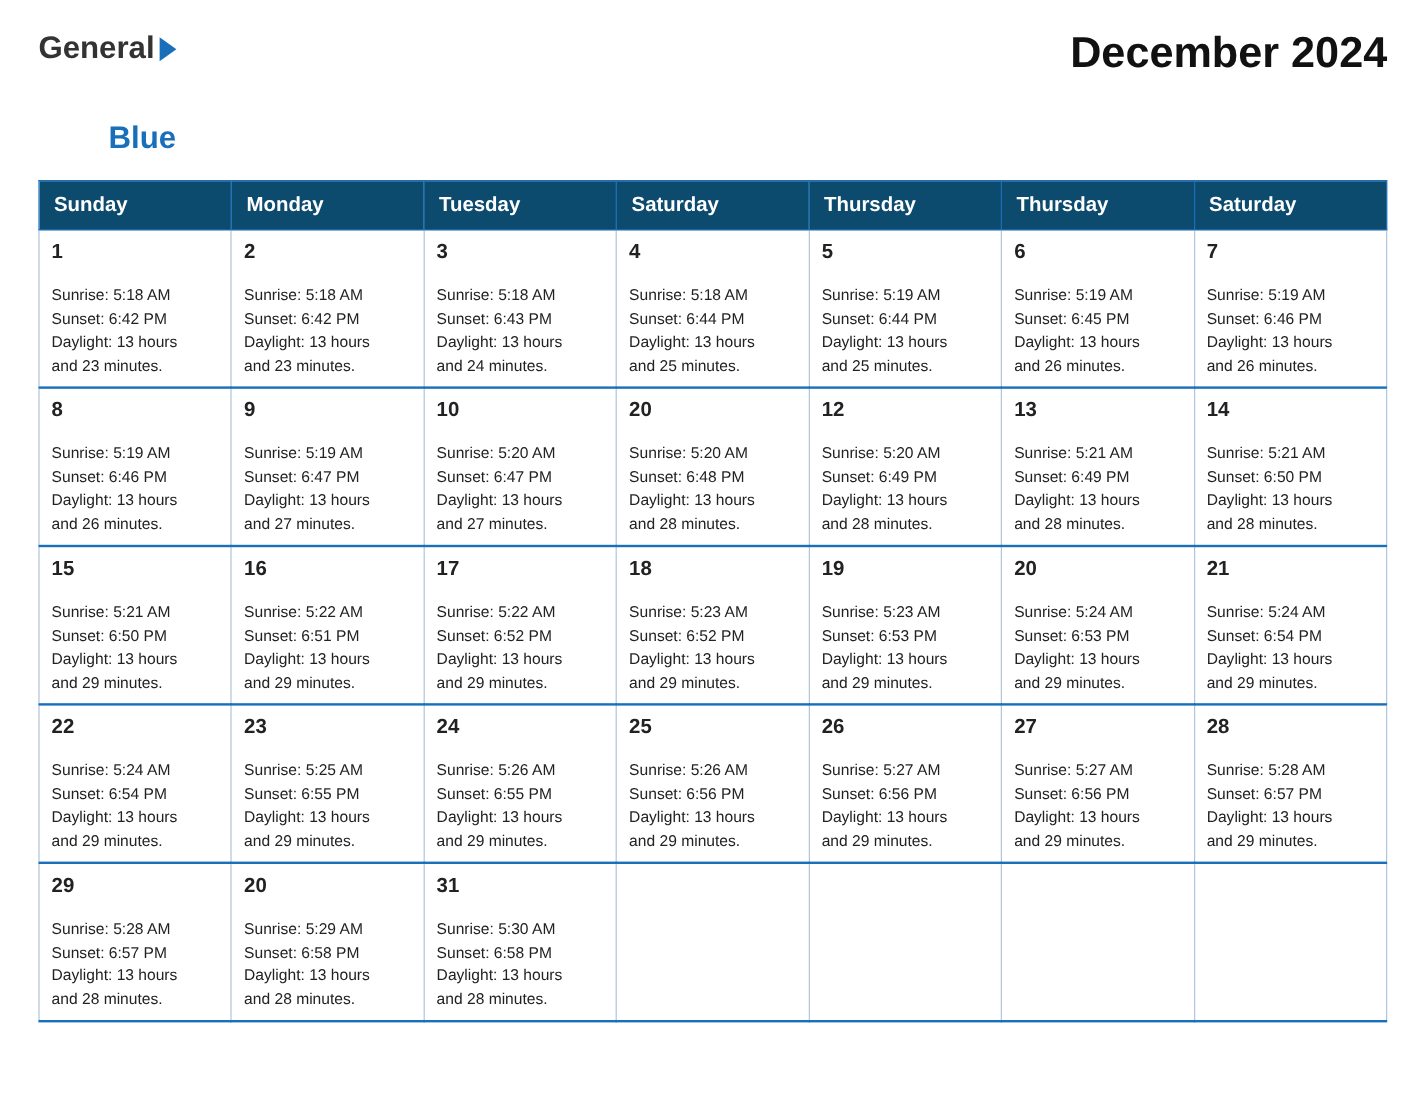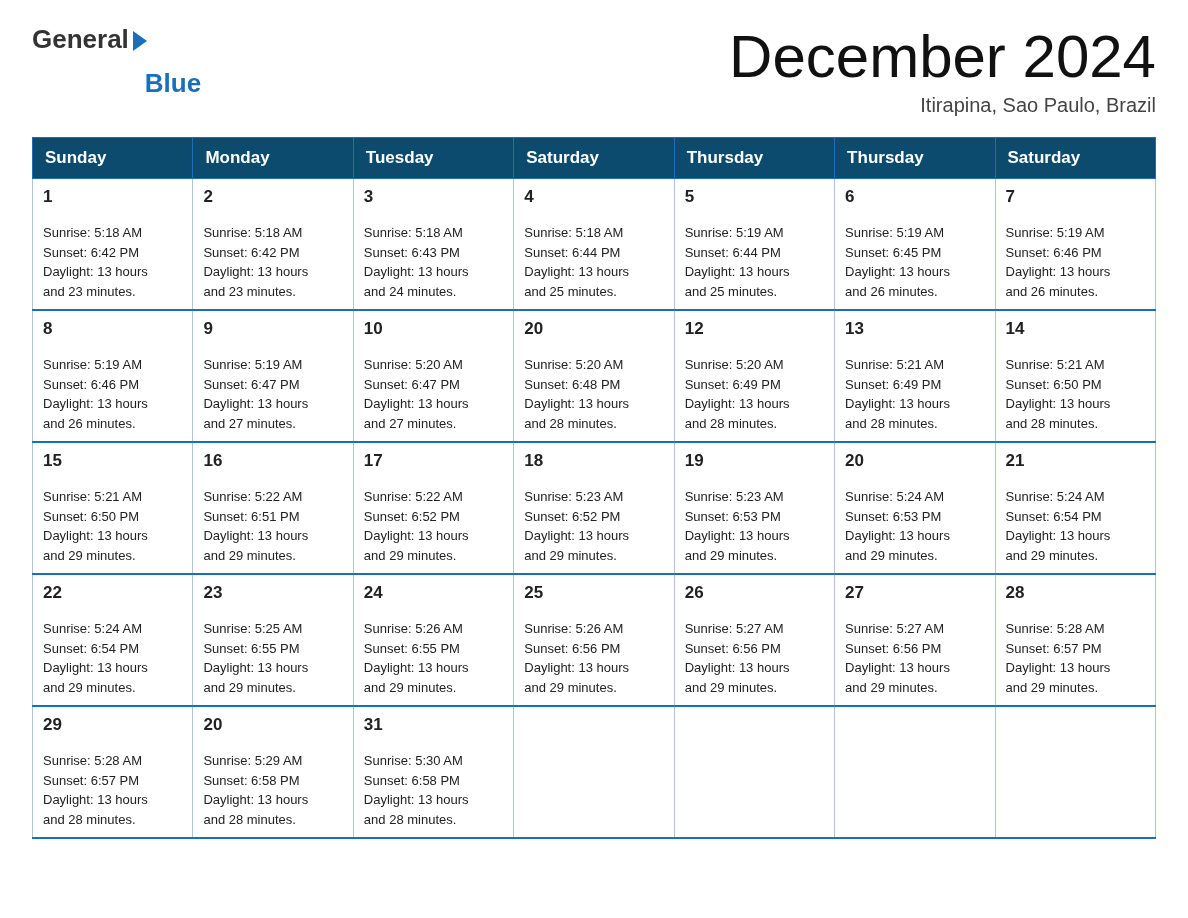--- a/index.html
+++ b/index.html
@@ -10,22 +10,22 @@
       color: #222;
     }
     .header {
       display: flex;
       justify-content: space-between;
       align-items: flex-start;
       margin-bottom: 20px;
     }
     .logo {
       display: flex;
-      flex-direction: row;
-      align-items: flex-start;
+      flex-direction: column;
+      align-items: flex-end;
     }
     .logo-top {
       display: flex;
       align-items: center;
     }
     .logo-general {
       font-size: 26px;
       font-weight: bold;
       color: #333;
     }
@@ -42,22 +42,22 @@
       font-size: 26px;
       font-weight: bold;
       color: #1a6fba;
       margin-left: -2px;
       margin-top: 44px;
     }
     .title-block {
       text-align: right;
     }
     .month-title {
-      font-size: 60px;
-      font-weight: normal;
+      font-size: 36px;
+      font-weight: bold;
       color: #111;
       line-height: 1.1;
     }
     .location {
       font-size: 20px;
       color: #444;
       margin-top: 4px;
     }
     .calendar {
       width: 100%;
@@ -108,21 +108,20 @@
 <div class="header">
   <div class="logo">
     <div class="logo-top">
       <span class="logo-general">General</span>
       <div class="logo-arrow"></div>
     </div>
     <span class="logo-blue">Blue</span>
   </div>
   <div class="title-block">
     <div class="month-title">December 2024</div>
-    <div class="location">Itirapina, Sao Paulo, Brazil</div>
   </div>
 </div>
 
 <table class="calendar">
   <thead>
     <tr>
     <th>Sunday</th>
         <th>Monday</th>
         <th>Tuesday</th>
         <th>Saturday</th>

